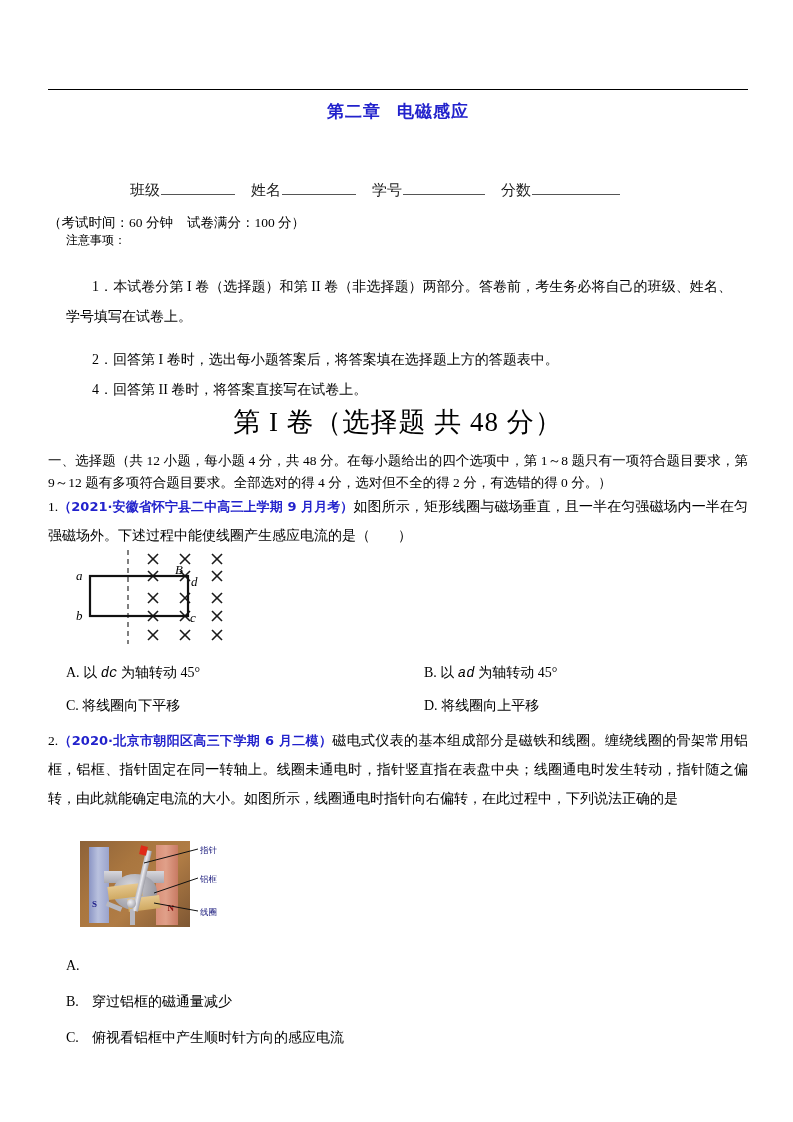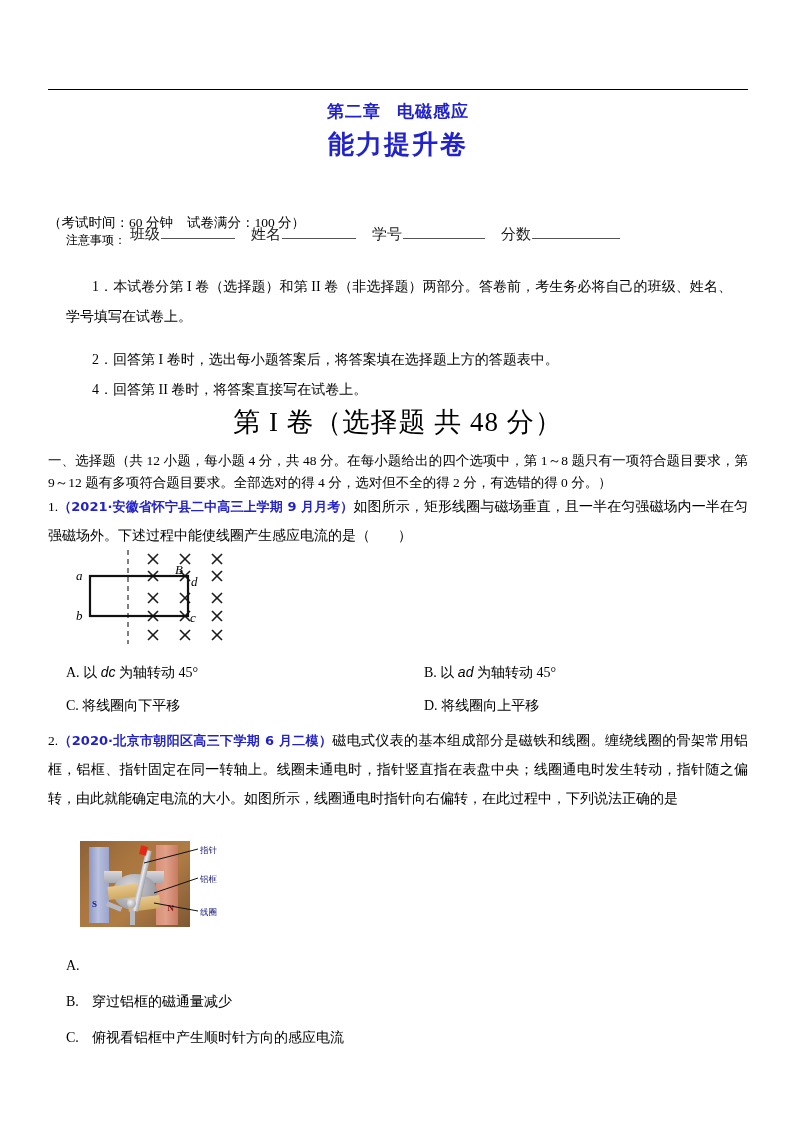--- a/index.html
+++ b/index.html
@@ -56,21 +56,20 @@
   }
   .info-line {
     position: absolute;
     left: 130px;
     top: 181px;
     width: 540px;
     font-size: 15px;
     color: #1a1a1a;
     display: flex;
     align-items: baseline;
-    margin-top: 44px;
   }
   .info-line .field { white-space: nowrap; }
   .info-line .blank {
     display: inline-block;
     border-bottom: 1px solid #555;
     height: 13px;
     margin-left: 1px;
   }
   .b1 { width: 74px; }
   .b2 { width: 74px; }
@@ -154,21 +153,21 @@
     font-size: 14px;
   }
   .opts .row {
     display: flex;
     height: 33px;
     align-items: center;
   }
   .opts .colA { width: 358px; }
   .opts .colB { width: 320px; }
   .opt-q1 { top: 656px; }
-  em.it { font-style: italic; font-family: Liberation Sans, sans-serif; margin-top: 28px; }
+  em.it { font-style: italic; font-family: Liberation Mono, monospace; margin-top: 28px; }
 
   .opts-q2 {
     position: absolute;
     left: 66px;
     top: 948px;
     width: 690px;
     font-size: 14px;
   }
   .opts-q2 .line {
     height: 36px;
@@ -283,21 +282,20 @@
 <body>
 
 <div class="page">
 
   <div class="hrule"></div>
 
   <div class="chapter-title">
     <span>第二章</span><span class="gap"></span><span>电磁感应</span>
   </div>
 
-  <div class="paper-title">能力提升卷</div>
 
   <div class="info-line">
     <span class="field">班级</span>
       <span class="blank b1"></span>
       <span class="sp"></span>
     <span class="field">姓名</span>
       <span class="blank b2"></span>
       <span class="sp"></span>
     <span class="field">学号</span>
       <span class="blank b3"></span>

